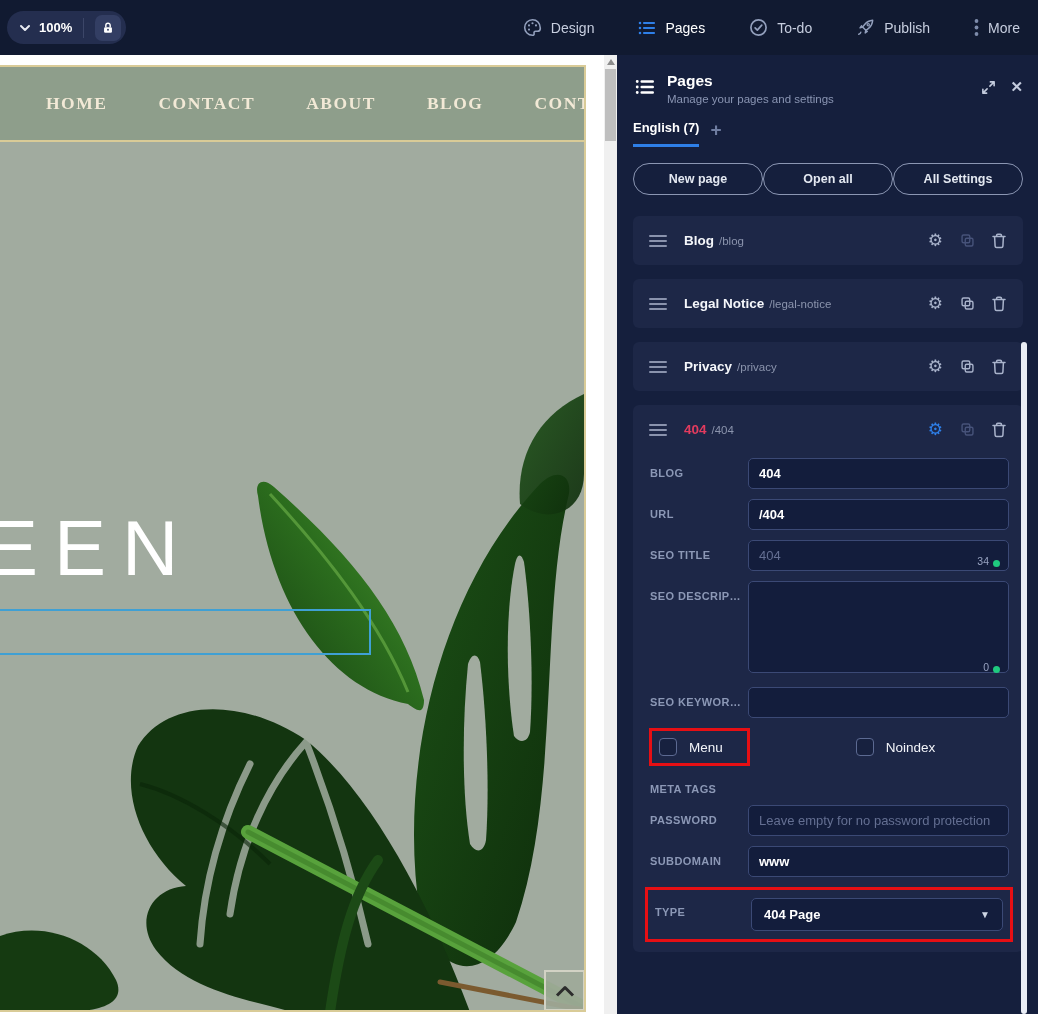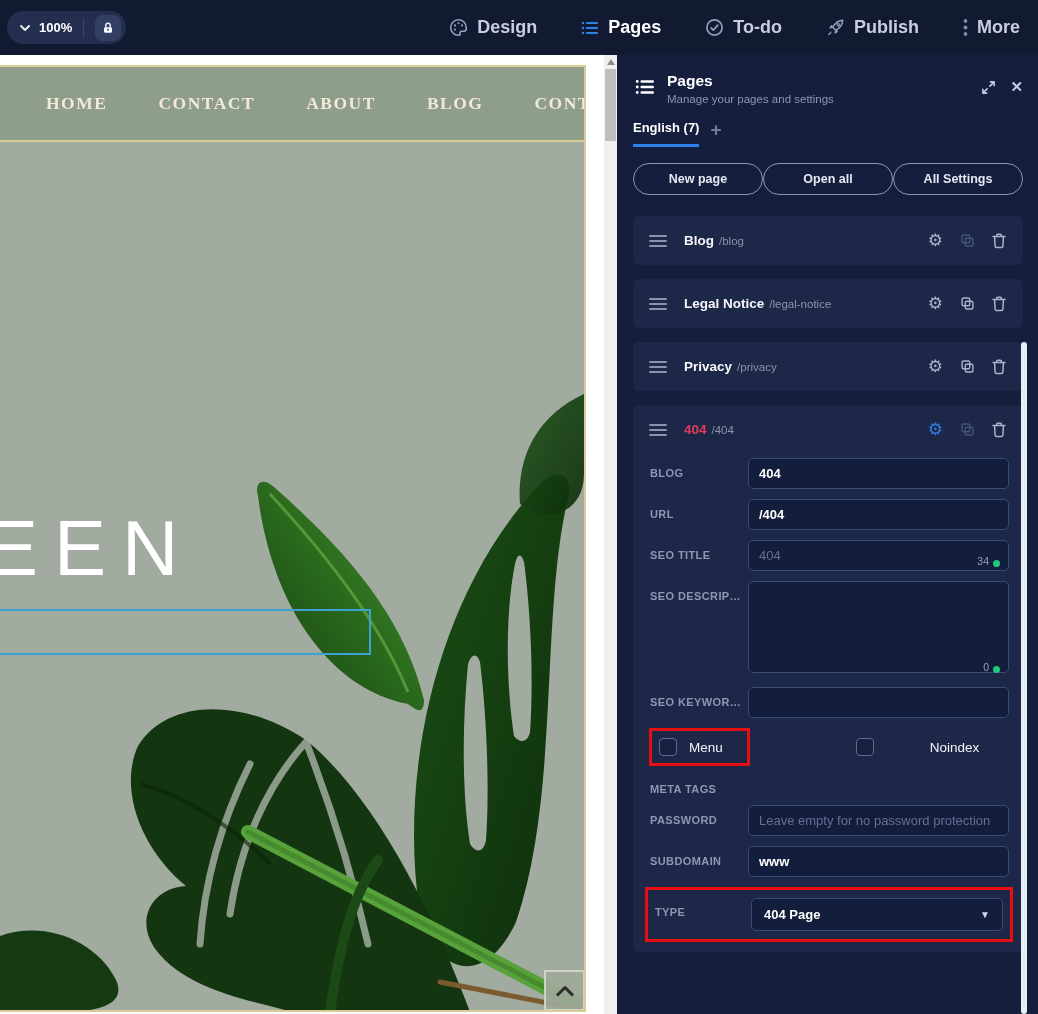--- a/index.html
+++ b/index.html
@@ -8,21 +8,21 @@
 
   
   .topbar { position:absolute; left:0; top:0; width:1038px; height:55px; background:#111a31; display:flex; align-items:center; justify-content:space-between; padding:0 18px 0 7px; }
   .zoom-pill { display:flex; align-items:center; height:33px; background:#242e4f; border-radius:17px; padding:0 5px 0 12px; gap:8px; }
   .zoom-pill .chev { color:#e8ebf2; display:flex; }
   .zoom-pill .zval { color:#ffffff; font-weight:700; font-size:13px; }
   .zoom-pill .pill-div { width:1px; height:20px; background:#3c4668; margin:0 3px; }
   .lock-btn { width:26px; height:26px; background:#333e63; border-radius:7px; display:flex; align-items:center; justify-content:center; }
   .topnav { display:flex; align-items:center; gap:44px; }
   .topnav-item { display:flex; align-items:center; gap:9px; cursor:pointer; }
-  .topnav-item .tn-label { color:#c7cedf; font-size:18px; font-weight:700;text-align:center; }
+  .topnav-item .tn-label { color:#c7cedf; font-size:14px; font-weight:400;text-align:center; }
   .topnav-item.active .tn-label { color:#ffffff; }
   .tn-icon { color:#93a0bd; display:flex; }
   .topnav-item.active .tn-icon { color:#2e7fe8; }
 
   
   .preview { position:absolute; left:0; top:55px; width:617px; height:959px; background:#ffffff; }
   .site { position:absolute; left:0; top:10px; width:586px; height:947px; background:#a1ab9f; border:2px solid #d9cb97; border-left:none; overflow:hidden; }
   .site-nav { position:relative; height:75px; background:#8e9e8b; border-bottom:2px solid #d9cb97; display:flex; align-items:center; padding-left:46px; gap:51px; }
   .nav-link { font-family:"Liberation Serif", serif; font-weight:700; font-size:17.5px; letter-spacing:1.5px; color:#f2e9d6; cursor:pointer; }
   .hero { position:absolute; left:0; top:77px; right:0; bottom:0; }
@@ -73,21 +73,21 @@
   .ftextarea { resize:none; font-weight:400; }
   .ta-seo { height:92px; }
   .ta-meta { height:87px; line-height:1.9; }
   .finput::placeholder, .ftextarea::placeholder { color:#646f92; font-weight:400; }
   .counter { position:absolute; right:9px; bottom:4px; display:flex; align-items:flex-end; gap:4px; color:#97a2c0; font-size:10.5px; }
   .cdot { width:7px; height:7px; border-radius:50%; background:#1fca7f; }
 
   .checksrow { display:flex; align-items:center; margin:3px 0 8px 0; }
   .redbox { border:3px solid #e60f14; }
   .menu-box { display:flex; align-items:center; padding:7px 24px 7px 7px; margin-left:-1px; }
-  .cb-group { display:flex; align-items:center; margin-left:106px;gap:44px; }
+  .cb-group { display:flex; align-items:center; margin-left:106px; }
   .checkbox { width:18px; height:18px; border:1.5px solid #5c6a92; border-radius:4px; background:#17213f; display:inline-block; cursor:pointer; }
   .cb-label { color:#f2f4f9; font-size:13.5px; margin-left:12px; }
 
   .type-box { display:flex; padding:8px 7px 8px 7px; margin-left:-5px; margin-right:-4px; }
   .type-box .flabel { padding-top:8px; width:96px; min-width:96px; }
   .fselect { flex:1; background:#131d3c; border:1px solid #3b4975; border-radius:5px; height:33px; display:flex; align-items:center; justify-content:space-between; padding:0 12px; cursor:pointer; }
   .fselect .sel-val { color:#ffffff; font-size:13px; font-weight:700; }
   .caret { color:#cfd6e4; font-size:10px; }
 
   .panel-scroll-thumb { position:absolute; right:11px; top:287px; width:6px; height:672px; background:#e9edf5; border-radius:3px; }

